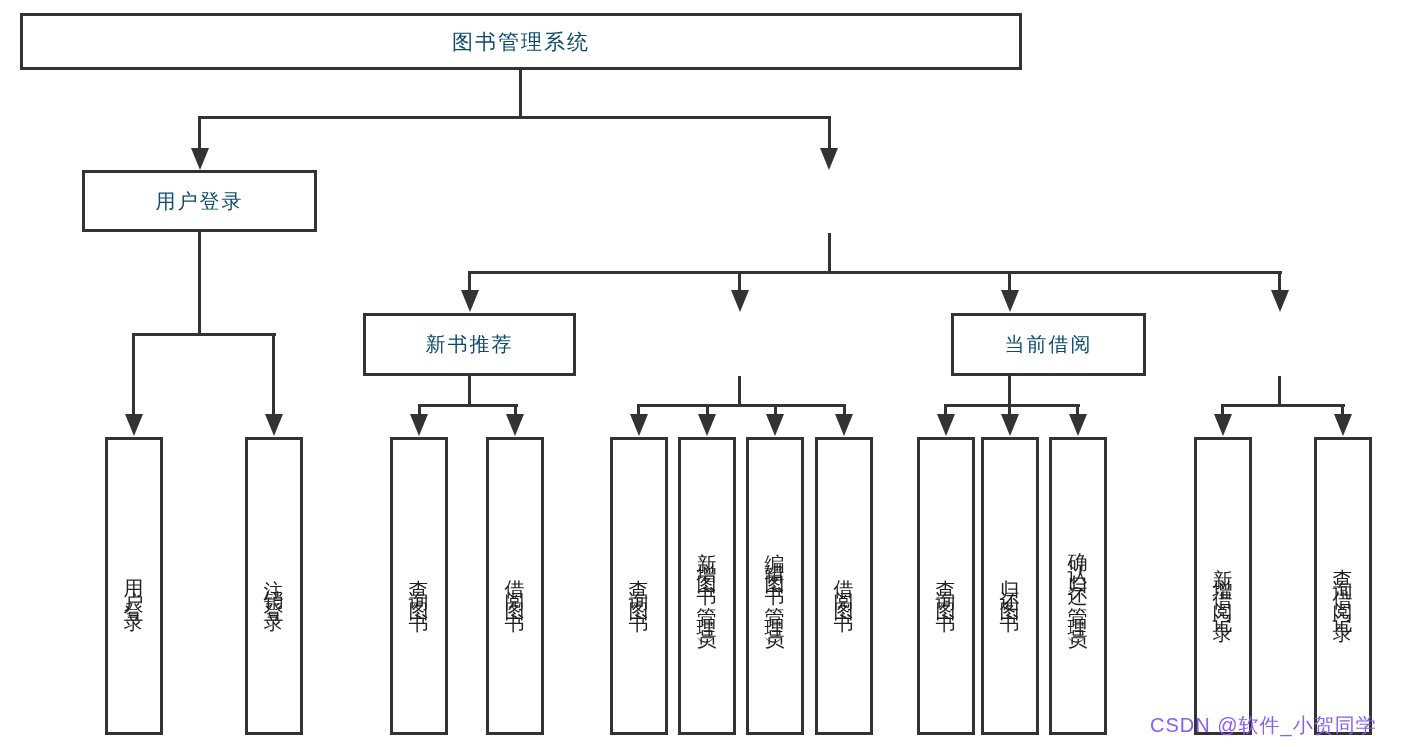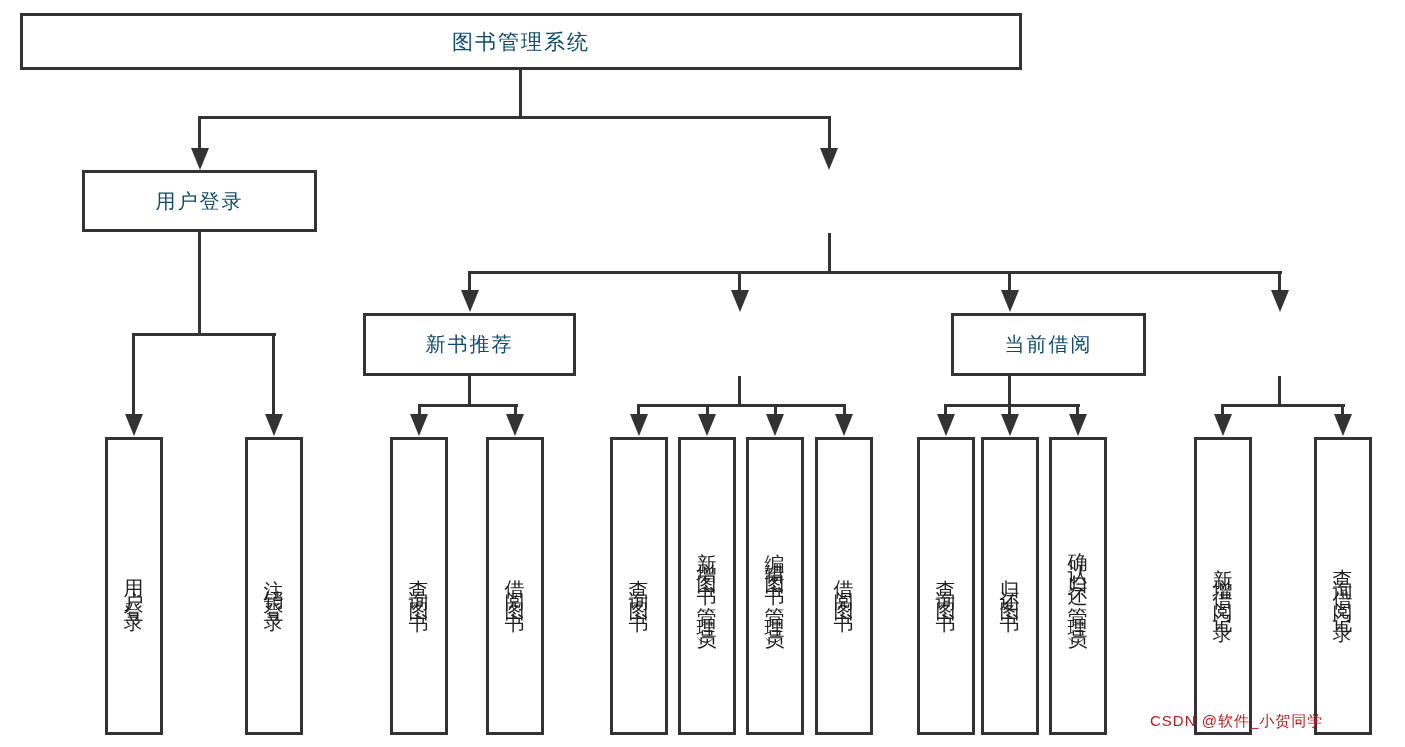--- a/index.html
+++ b/index.html
@@ -32,21 +32,21 @@
   .vl { width:3px; }
   
   .arrow {
     position:absolute; width:0; height:0;
     border-left:9px solid transparent;
     border-right:9px solid transparent;
     border-top:22px solid #333;
   }
   .watermark {
     position:absolute; left:1150px; top:712px;
-    font-size:15px; color:#b91c1c; letter-spacing:1px;
+    font-size:20px; color:#8b5cf6; letter-spacing:1px;
     white-space:nowrap; z-index:5;
   }
 </style>
 </head>
 <body>
 
 <div class="canvas">
 
   <div class="box-h root" style="left:20px; top:13px; width:1002px; height:57px;">
     <span>图书管理系统</span>

